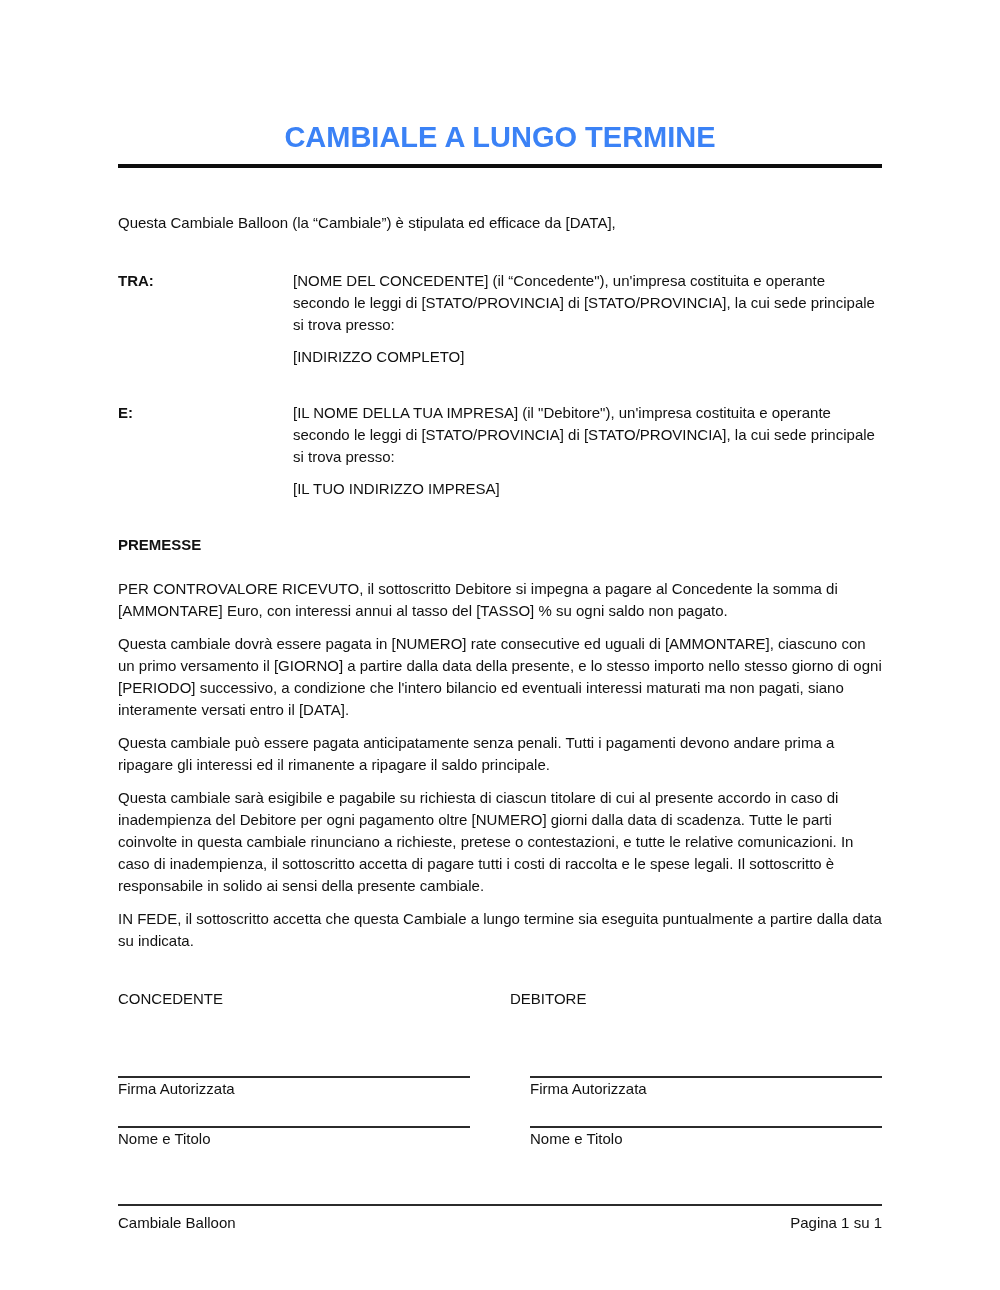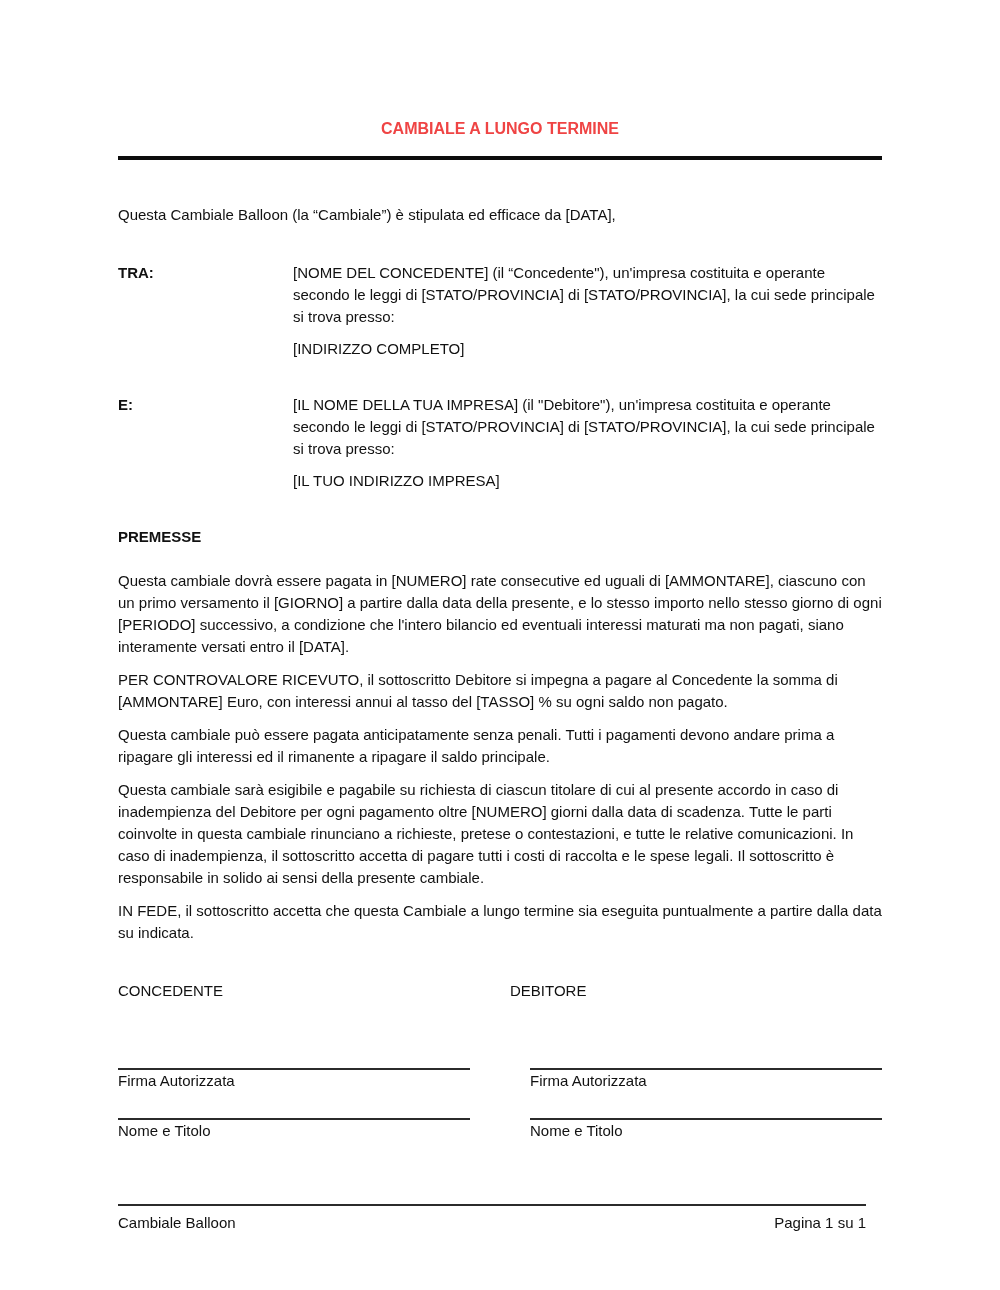--- a/index.html
+++ b/index.html
@@ -10,26 +10,26 @@
     box-sizing: border-box;
     padding: 116px 118px 0 118px;
     background: #ffffff;
     font-family: "Liberation Sans", "DejaVu Sans", sans-serif;
     font-size: 15px;
     line-height: 22px;
     color: #111111;
     overflow: hidden;
   }
   .doc-title {
-    margin: 0 0 14px 0;
+    margin: 8px 0 14px 0;
     text-align: center;
-    font-size: 16px;
+    font-size: 29px;
     line-height: 26px;
     font-weight: bold;
-    color: #ef4444;
+    color: #3b82f6;
   }
   .title-rule {
     height: 4px;
     background: #0d0d0d;
     margin: 0 0 44px 0;
   }
   .intro { margin: 0 0 36px 0; }
   .party { display: flex; margin: 0 0 34px 0; }
   .party-label { width: 175px; flex-shrink: 0; font-weight: bold; }
   .party-body { flex: 1; }
@@ -44,21 +44,21 @@
   .sig-col { width: 352px; }
   .sig-col + .sig-col { margin-left: 60px; }
   .sig-line {
     border-top: 2px solid #2b2b2b;
     margin-top: 66px;
   }
   .sig-line.second { margin-top: 26px; }
   .footer {
     position: absolute;
     left: 118px;
-    right: 134px;
+    right: 118px;
     top: 1204px;
     border-top: 2px solid #2b2b2b;
     padding-top: 6px;
     display: flex;
     justify-content: space-between;
   }
 </style>
 </head>
 <body>
 
@@ -80,22 +80,22 @@
   <div class="party">
     <div class="party-label">E:</div>
     <div class="party-body">
       <span class="party-name">[IL NOME DELLA TUA IMPRESA]</span><span> (il "Debitore"), un'impresa costituita e operante secondo le leggi di [STATO/PROVINCIA] di [STATO/PROVINCIA], la cui sede principale si trova presso:</span>
       <div class="party-address">[IL TUO INDIRIZZO IMPRESA]</div>
     </div>
   </div>
 
   <div class="section-heading">PREMESSE</div>
 
+  <p class="para">PER CONTROVALORE RICEVUTO, il sottoscritto Debitore si impegna a pagare al Concedente la somma di [AMMONTARE] Euro, con interessi annui al tasso del [TASSO] % su ogni saldo non pagato.</p>
   <p class="para">Questa cambiale dovrà essere pagata in [NUMERO] rate consecutive ed uguali di [AMMONTARE], ciascuno con un primo versamento il [GIORNO] a partire dalla data della presente, e lo stesso importo nello stesso giorno di ogni [PERIODO] successivo, a condizione che l'intero bilancio ed eventuali interessi maturati ma non pagati, siano interamente versati entro il [DATA].</p>
-  <p class="para">PER CONTROVALORE RICEVUTO, il sottoscritto Debitore si impegna a pagare al Concedente la somma di [AMMONTARE] Euro, con interessi annui al tasso del [TASSO] % su ogni saldo non pagato.</p>
   <p class="para">Questa cambiale può essere pagata anticipatamente senza penali. Tutti i pagamenti devono andare prima a ripagare gli interessi ed il rimanente a ripagare il saldo principale.</p>
   <p class="para">Questa cambiale sarà esigibile e pagabile su richiesta di ciascun titolare di cui al presente accordo in caso di inadempienza del Debitore per ogni pagamento oltre [NUMERO] giorni dalla data di scadenza. Tutte le parti coinvolte in questa cambiale rinunciano a richieste, pretese o contestazioni, e tutte le relative comunicazioni. In caso di inadempienza, il sottoscritto accetta di pagare tutti i costi di raccolta e le spese legali. Il sottoscritto è responsabile in solido ai sensi della presente cambiale.</p>
   <p class="para">IN FEDE, il sottoscritto accetta che questa Cambiale a lungo termine sia eseguita puntualmente a partire dalla data su indicata.</p>
 
   <div class="sig-headings">
     <div class="sig-col-h">CONCEDENTE</div>
     <div class="sig-col-h">DEBITORE</div>
   </div>
 
   <div class="sig-rows">

